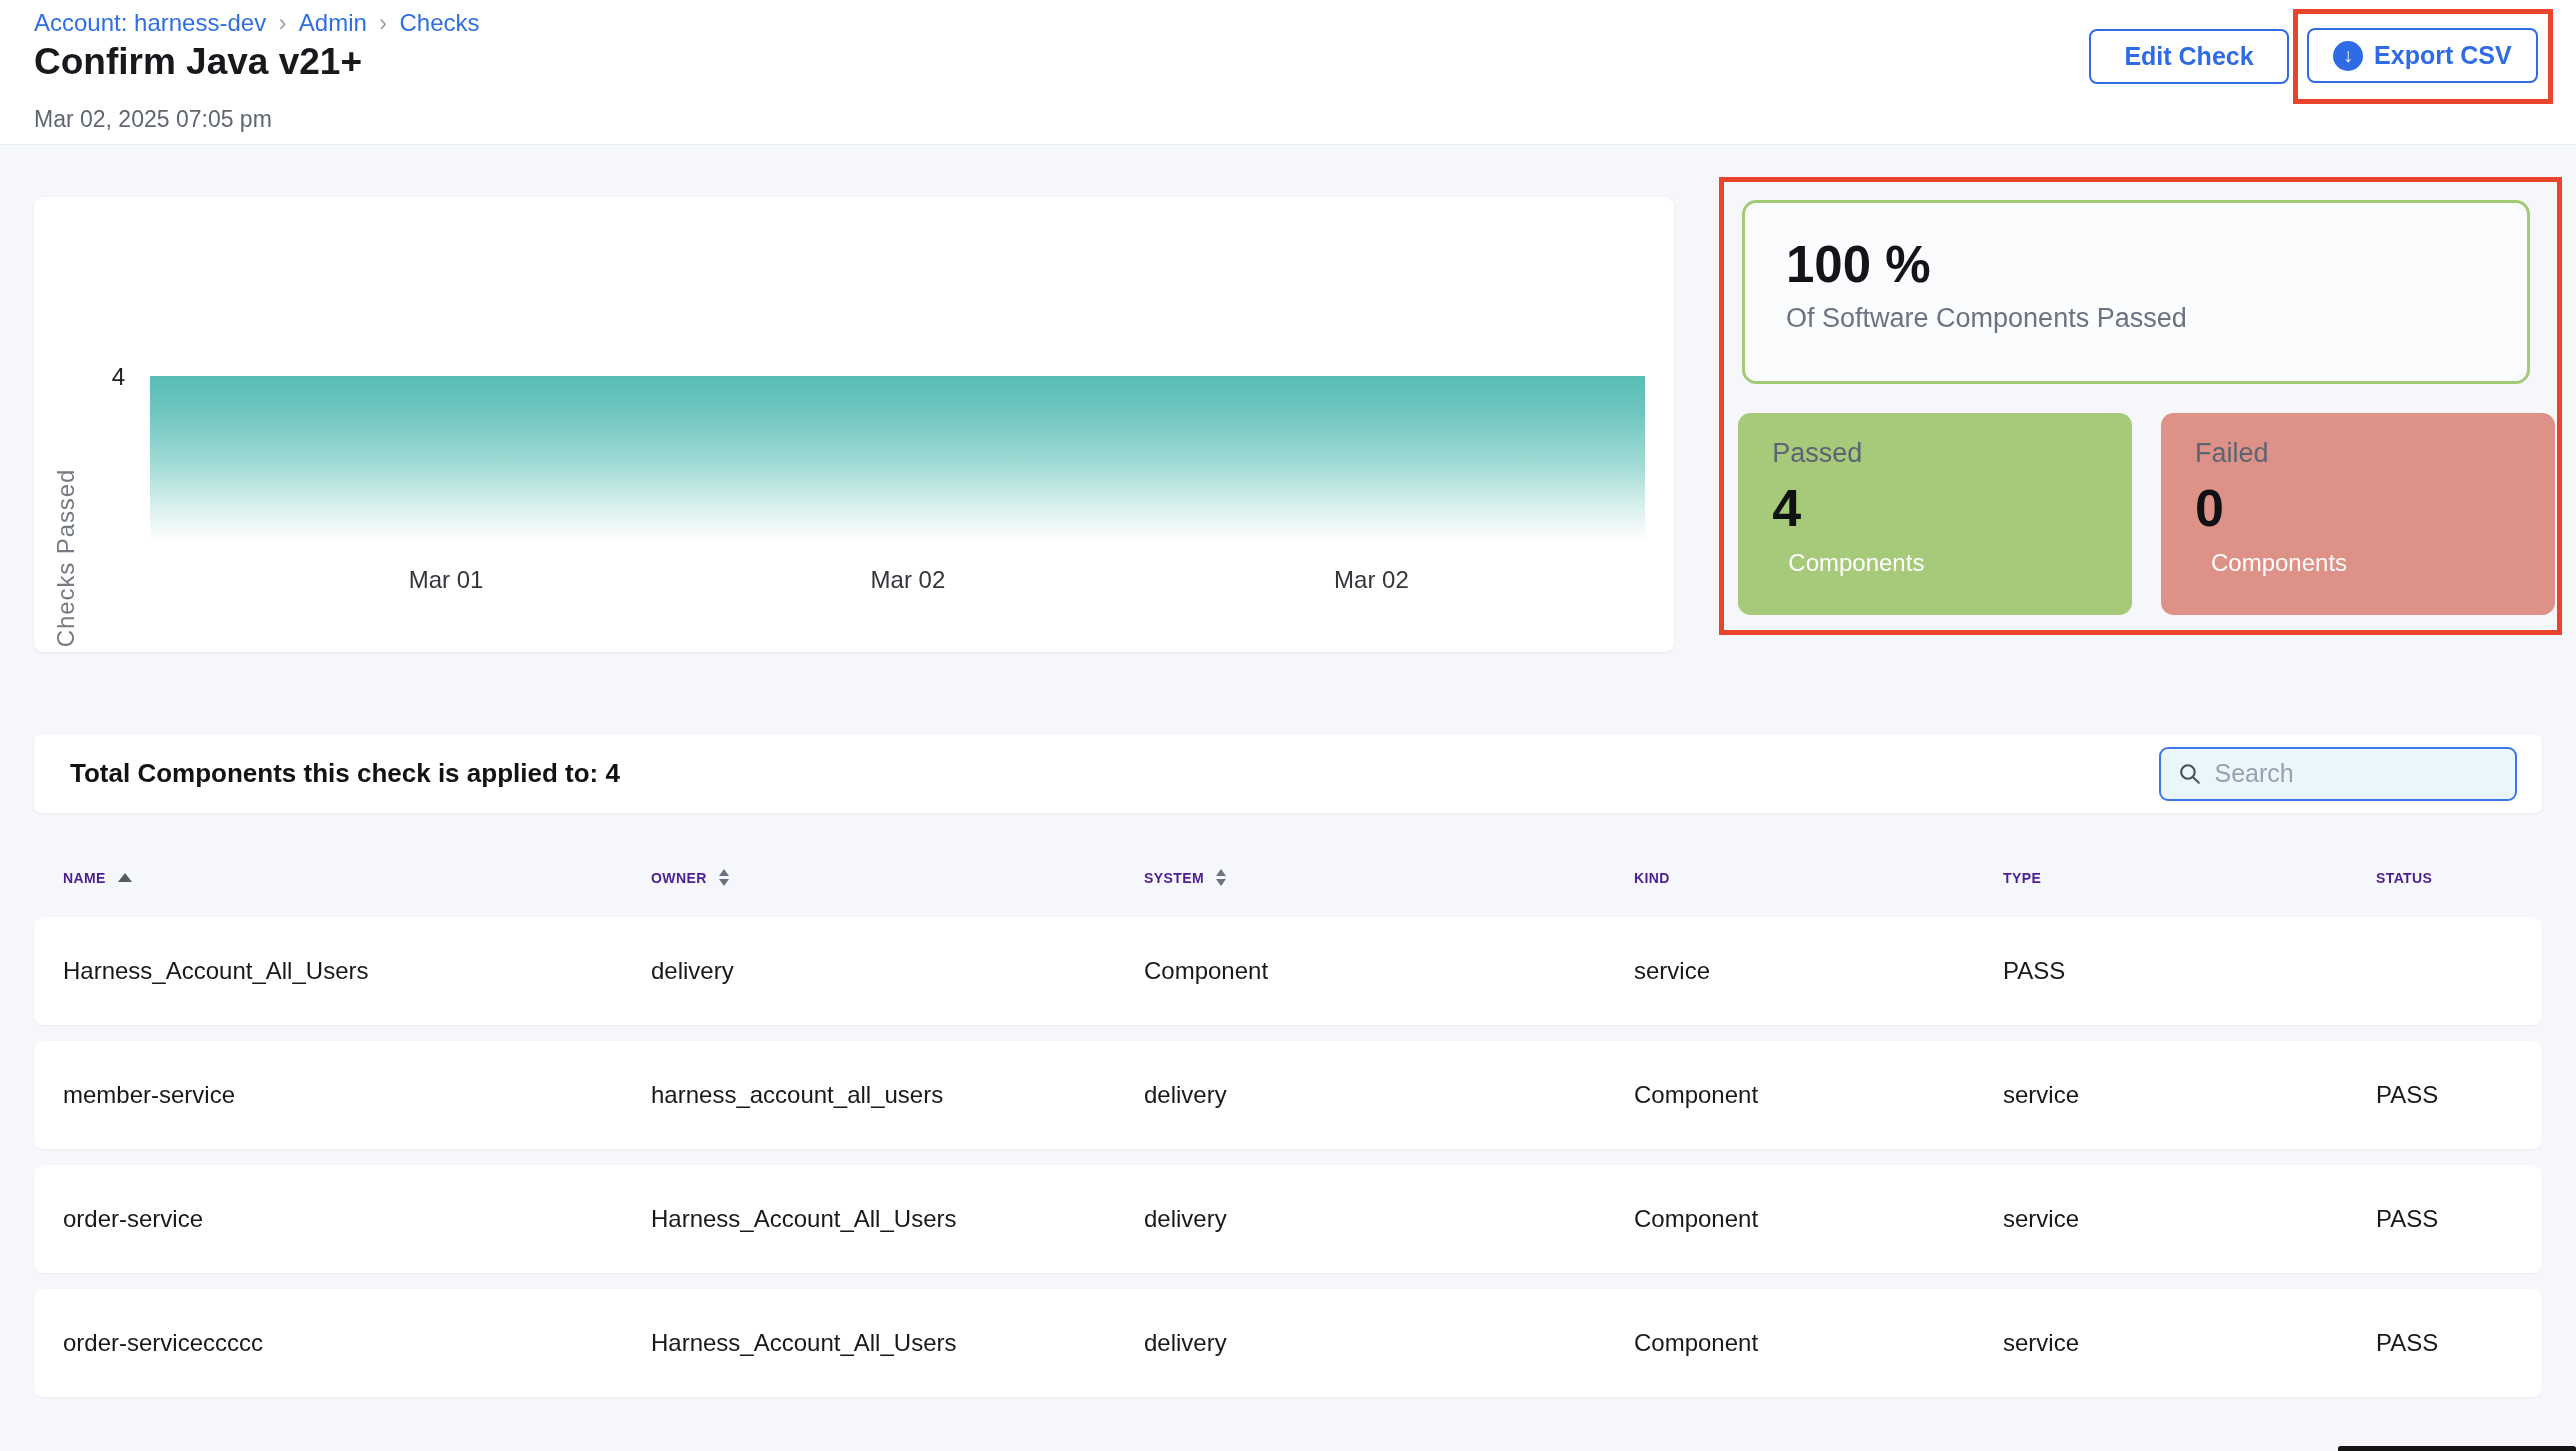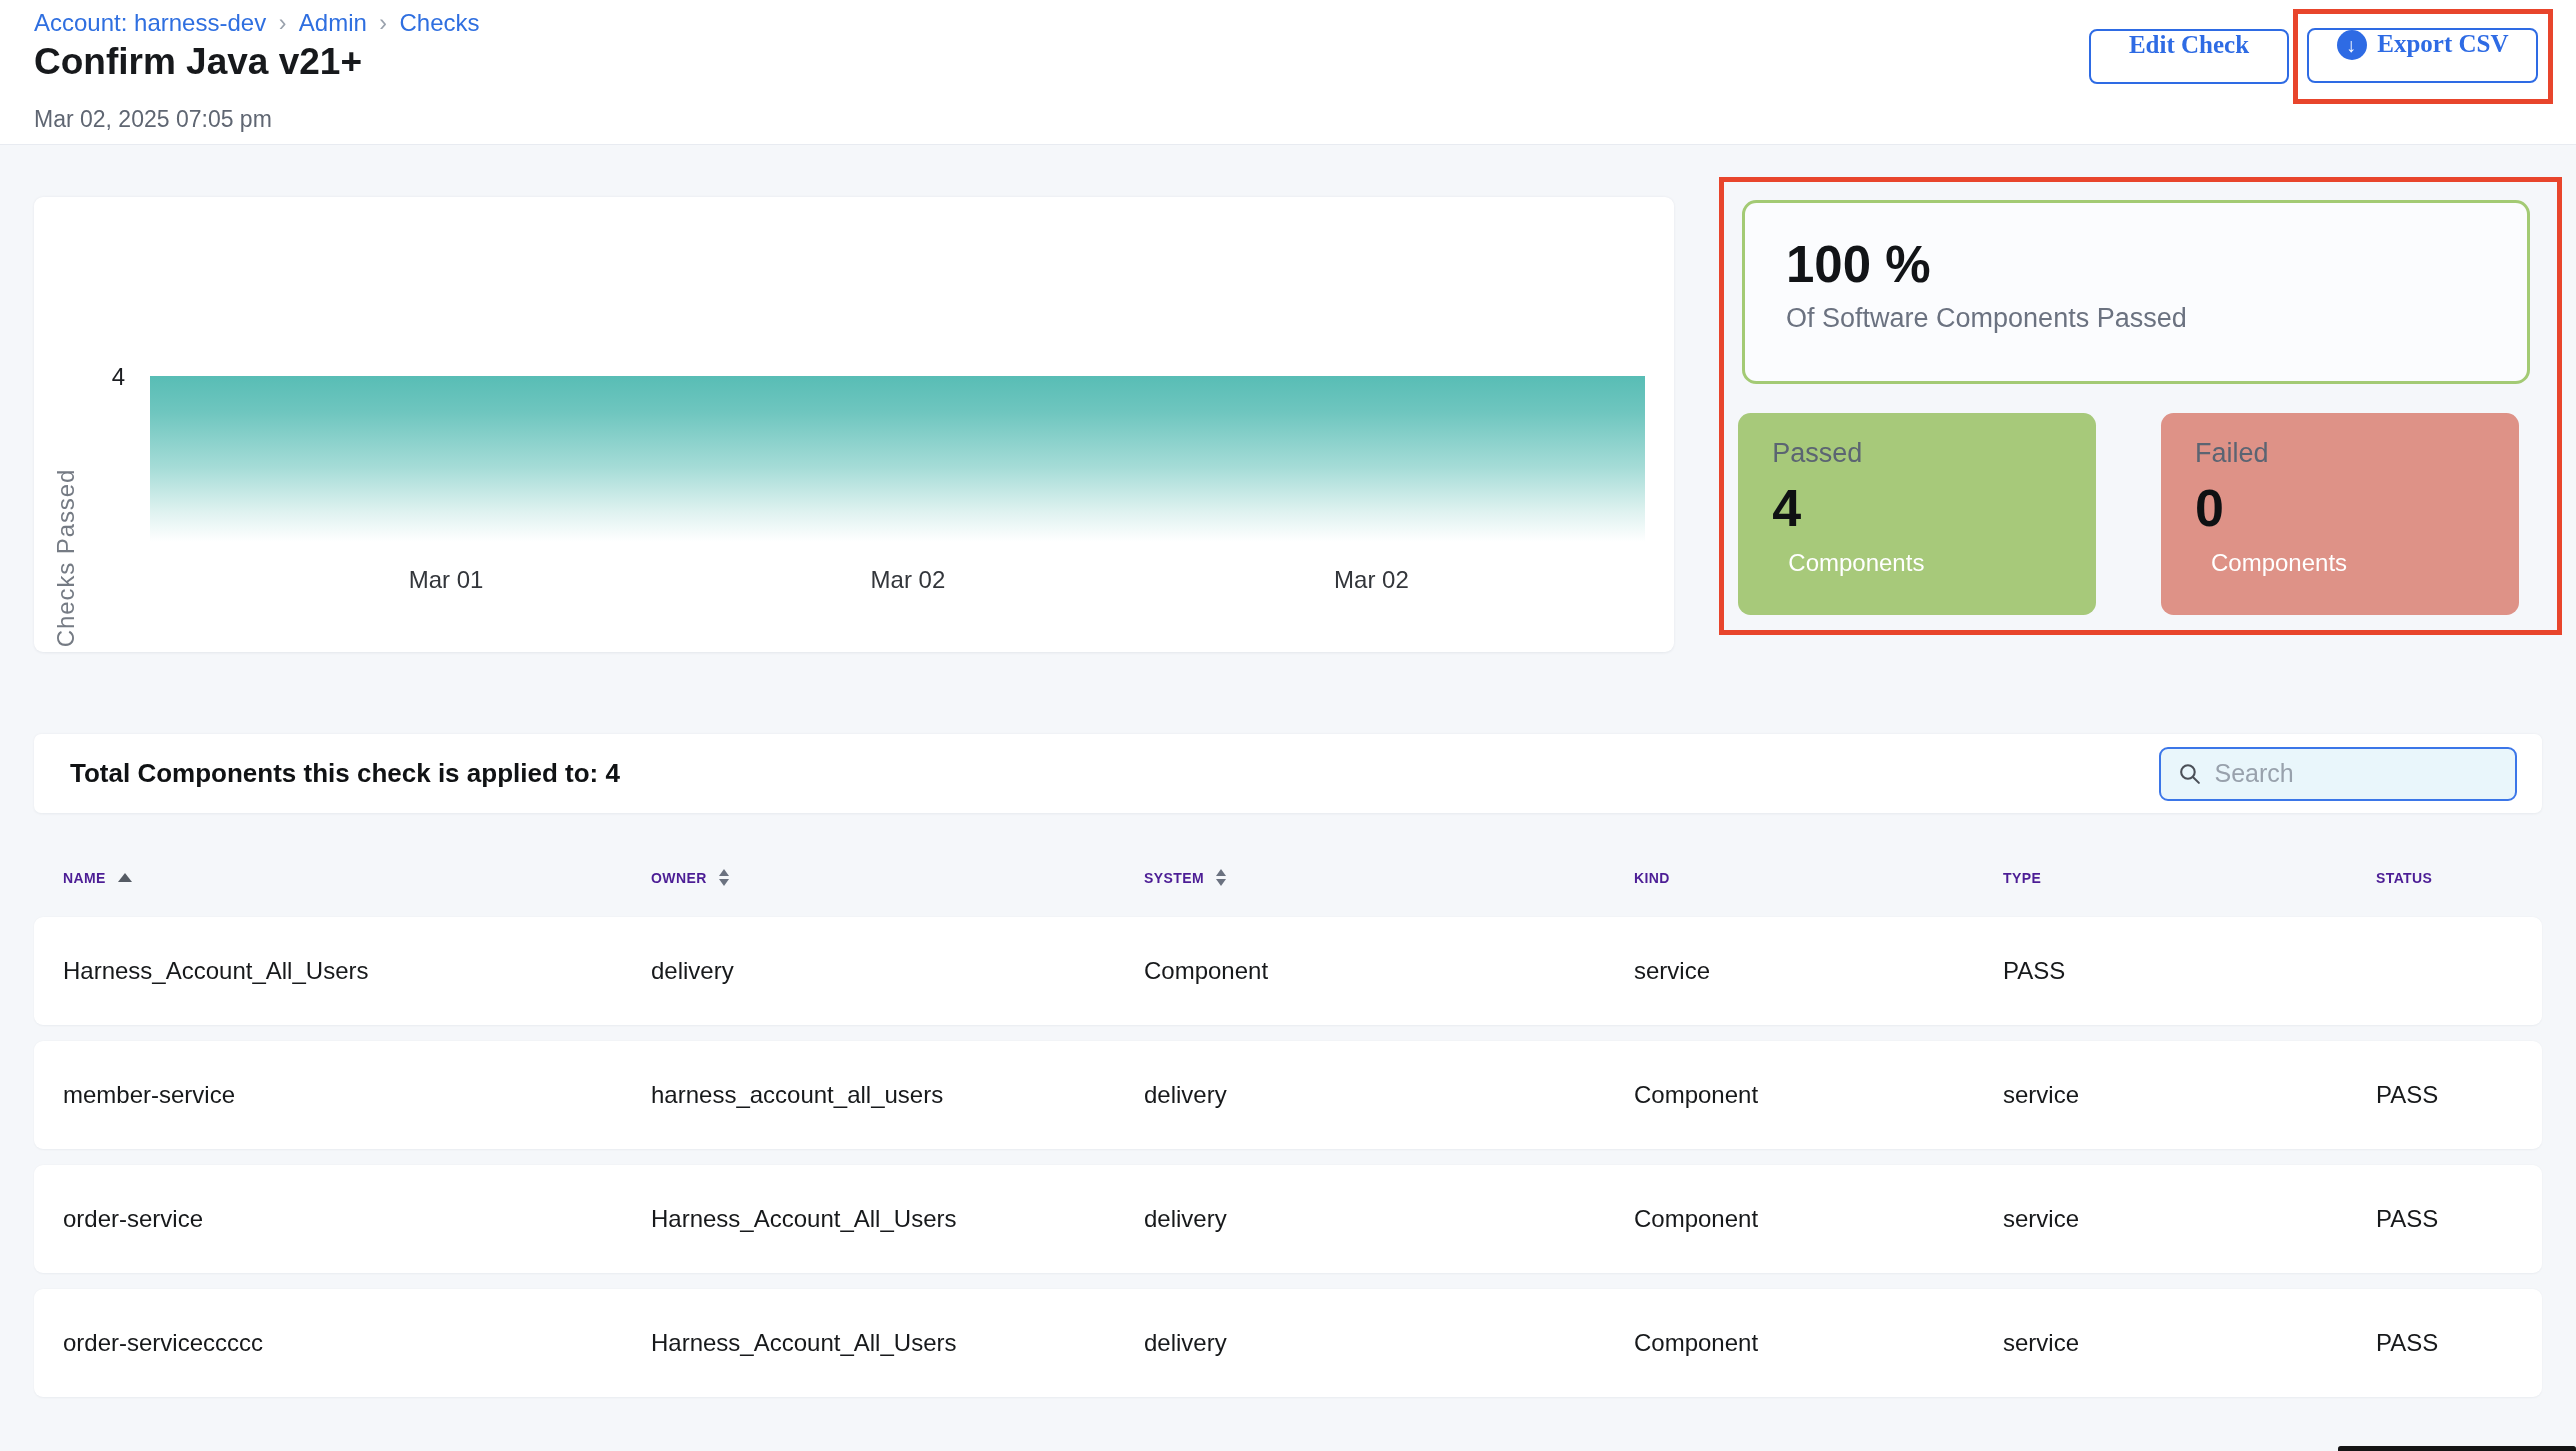--- a/index.html
+++ b/index.html
@@ -8,22 +8,22 @@
   .app { position:relative; width:2576px; height:1452px; overflow:hidden; background:#f5f7fa; }
 
   
   .header { position:absolute; left:0; top:0; width:2576px; height:145px; background:#ffffff; border-bottom:0.9px solid #e8ebf1; }
   .breadcrumb { position:absolute; left:34px; top:9px; display:flex; align-items:center; gap:12.5px; font-size:24px; }
   .crumb { color:#2f6fe0; cursor:pointer; }
   .crumb-sep { color:#9aa2ad; font-size:23px; }
   .page-title { position:absolute; left:34px; top:41px; font-size:37px; font-weight:bold; color:#17191c; }
   .timestamp { position:absolute; left:34px; top:106px; font-size:23px; color:#5f6672; }
 
-  .btn { display:flex; justify-content:center; gap:10.7px; background:#ffffff;
-         border:2.2px solid #2e6be4; border-radius:8px; color:#2e6be4; font-weight:bold; font-size:25px; cursor:pointer;font-family:Liberation Serif, serif; }
+  .btn { display:flex; align-items:center; justify-content:center; gap:10.7px; background:#ffffff;
+         border:2.2px solid #2e6be4; border-radius:8px; color:#2e6be4; font-weight:bold; font-size:25px; cursor:pointer; }
   .btn-edit { position:absolute; left:2089px; top:29px; width:200px; height:55px; }
   .annotation-export { position:absolute; left:2293px; top:9px; width:260px; height:95px; border:5.4px solid #e8452c; }
   .btn-export { position:absolute; left:9px; top:14.3px; width:231px; height:55px; }
   .dl-circle { display:flex; align-items:center; justify-content:center; width:30px; height:30px; border-radius:50%;
                background:#2e6be4; color:#ffffff; font-size:19.7px; font-weight:bold; }
 
   
   .chart-card { position:absolute; left:34px; top:197px; width:1640px; height:455px; background:#ffffff;
                 border-radius:9px; box-shadow:0 0.9px 2.7px rgba(20,30,50,.07); }
   .ylabel { position:absolute; left:-85px; top:347px; width:233px; text-align:center; transform:rotate(-90deg);
@@ -35,21 +35,21 @@
   .xlabel { position:absolute; transform:translateX(-50%); white-space:nowrap; }
   .xlabel.x0 { left:19.8%; } .xlabel.x1 { left:50.7%; } .xlabel.x2 { left:81.7%; }
   .chart-caption { position:absolute; left:116px; top:406px; width:1495px; text-align:center; font-size:24px; color:#5f6672; }
 
   
   .annotation-panel { position:absolute; left:1719px; top:177px; width:843px; height:458px; border:5.4px solid #e8452c; background:transparent; }
   .percent-card { position:absolute; left:18px; top:18px; width:788px; height:184px; background:#fbfcfe;
                   border:3.6px solid #a3ca74; border-radius:14.3px; padding:32px 16px 0 41px; }
   .percent-value { font-size:51px; font-weight:bold; color:#121417; }
   .percent-caption { margin-top:9px; font-size:27px; color:#6b7280; }
-  .stat-card { position:absolute; top:231px; width:358px; height:202px; border-radius:12.5px; padding:25px 0 0 34px; }
+  .stat-card { position:absolute; top:231px; width:394px; height:202px; border-radius:12.5px; padding:25px 0 0 34px; }
   .stat-passed { left:14.3px; background:#a7c97a; }
   .stat-failed { left:437px; background:#de9287; }
   .stat-label { font-size:27px; color:#5b6472; }
   .stat-value { margin-top:9px; font-size:52px; font-weight:bold; color:#0f1113; }
   .stat-unit { margin-top:10.7px; font-size:24px; color:#ffffff;margin-left:16px; }
 
   
   .total-bar { position:absolute; left:34px; top:734px; width:2508px; height:79px; background:#ffffff; border-radius:7.2px;
                box-shadow:0 0.9px 2.7px rgba(20,30,50,.06); }
   .total-label { position:absolute; left:36px; top:0; height:79px; display:flex; align-items:center;

